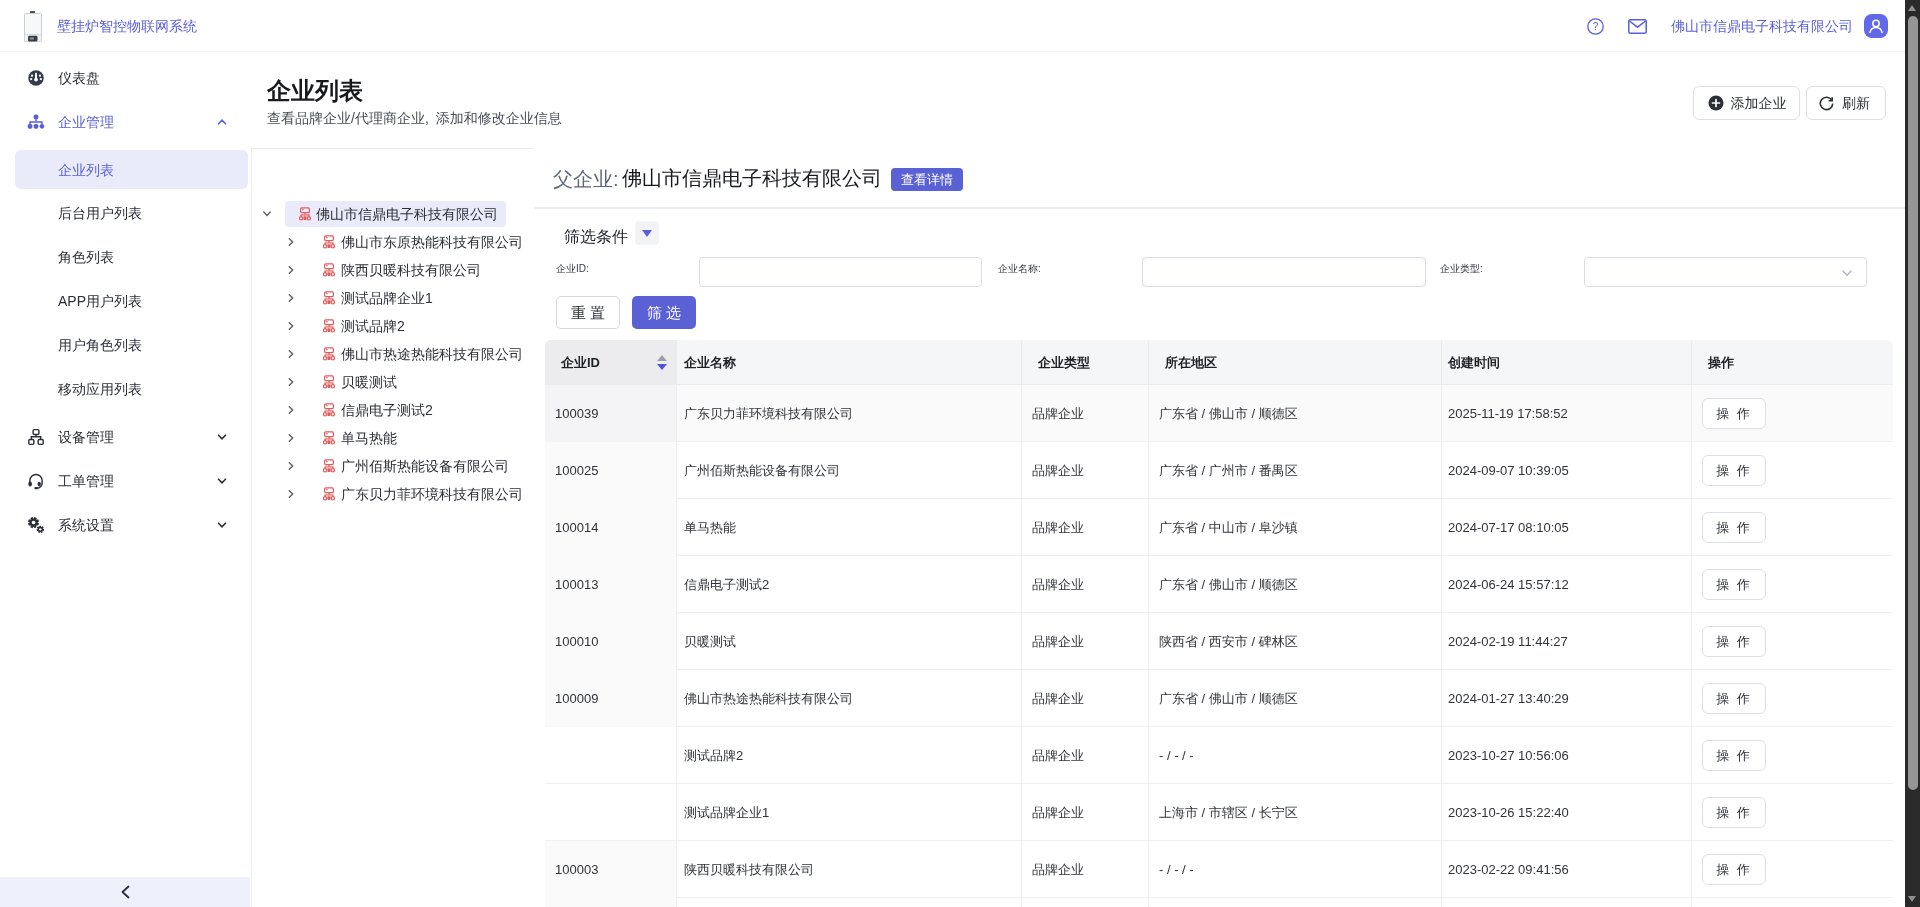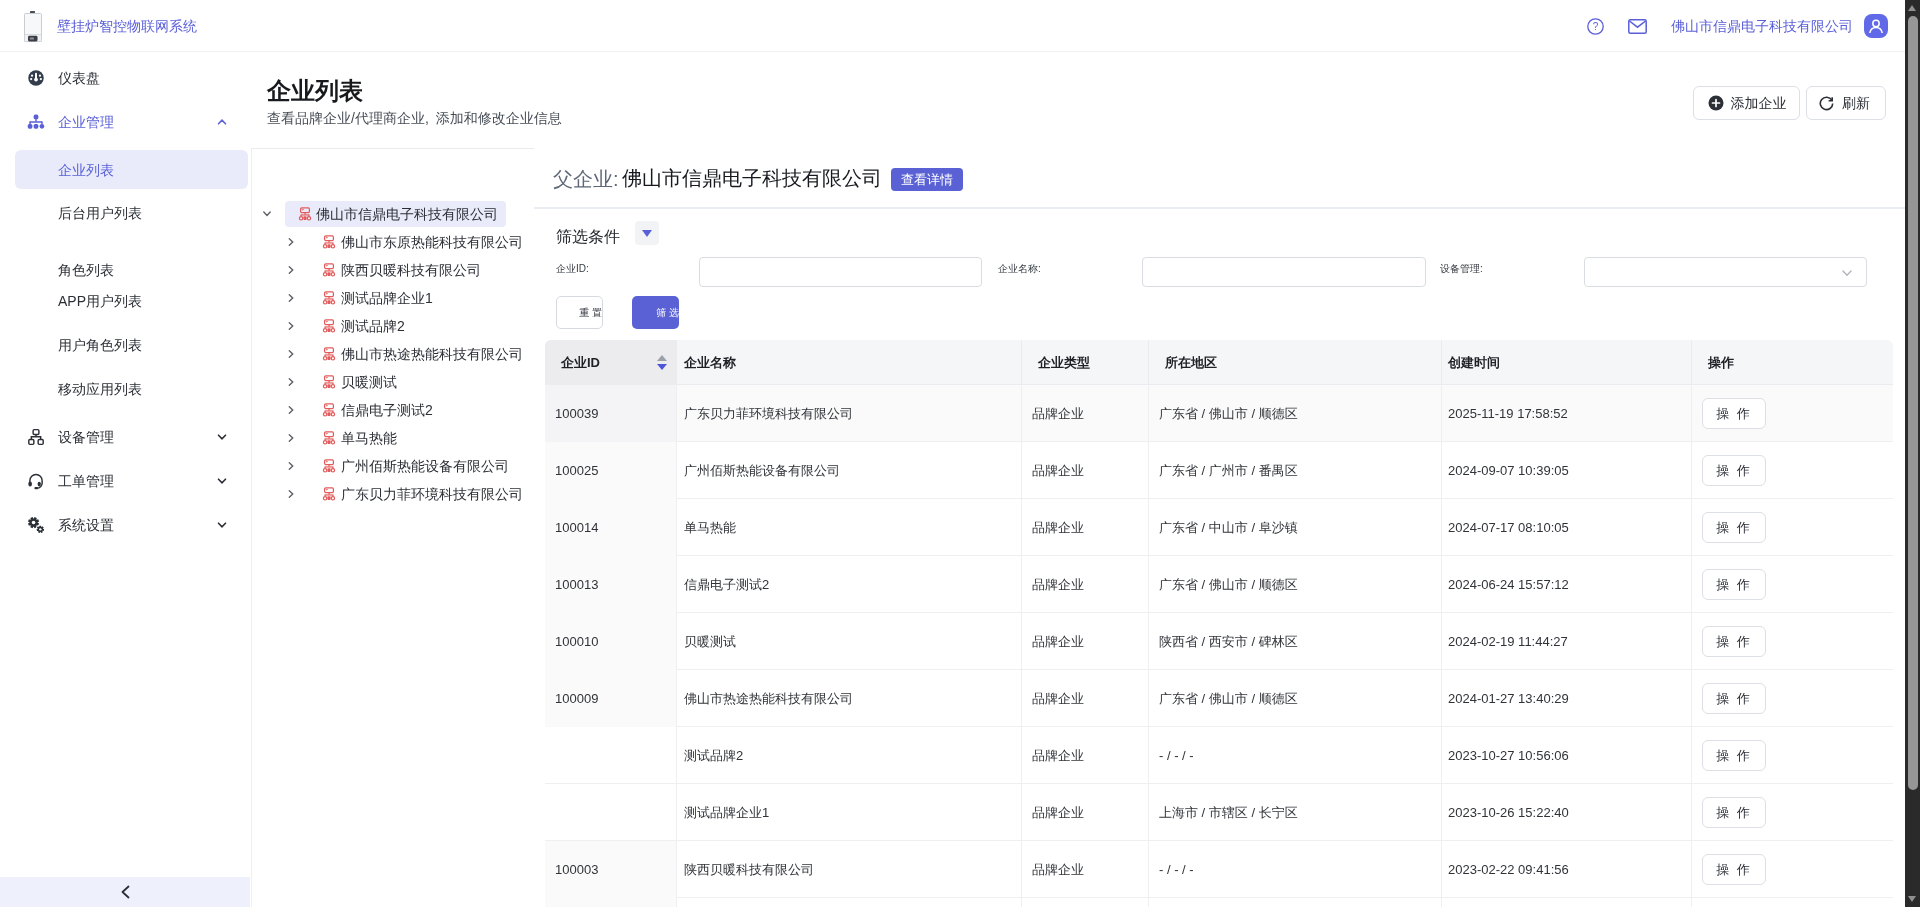--- a/index.html
+++ b/index.html
@@ -35,26 +35,26 @@
 .trow{position:absolute;left:0;width:600px;height:28px;line-height:28px;font-size:14px;color:#2c2f36;white-space:nowrap}
 .trow .arr{position:absolute;top:8px;width:12px;height:12px}
 .trow .oico{position:absolute;top:7px;width:14px;height:14px}
 #treeSel{position:absolute;left:285px;top:201px;width:221px;height:26px;border-radius:4px;background:#e9ebfa}
 
 #main{position:absolute;left:534px;top:148px;width:1371px;height:759px;background:#fff}
 #parentRow{position:absolute;left:0;top:0;width:1371px;height:61px;border-bottom:2px solid #e9edf2}
 #parentLbl{position:absolute;left:19px;top:18px;font-size:20px;color:#5f6878}
 #parentName{position:absolute;left:88px;top:17px;font-size:20px;font-weight:500;color:#17191e}
 #viewBtn{position:absolute;left:357px;top:20px;width:72px;height:23px;background:#5a61d4;border-radius:4px;color:#fff;font-size:13px;line-height:23px;text-align:center}
-#filterLbl{position:absolute;left:22px;top:79px;font-size:16px;color:#25282e}
+#filterLbl{position:absolute;left:30px;top:79px;font-size:16px;color:#25282e}
 #filterTog{position:absolute;left:101px;top:73px;width:24px;height:24px;background:#f2f3f5;border-radius:4px}
 #filterTog b{position:absolute;left:7px;top:9px;width:0;height:0;border:5px solid transparent;border-top:7px solid #5a61d8;border-bottom:none}
 .flabel{position:absolute;top:114px;font-size:10px;color:#353a42}
 .finput{position:absolute;top:109px;height:30px;background:#fff;border:1px solid #d9dde3;border-radius:4px}
-.btn2{position:absolute;top:148px;width:47px;height:33px;border-radius:5px;font-size:10px;line-height:33px;text-align:right}
+.btn2{position:absolute;top:148px;width:64px;height:33px;border-radius:5px;font-size:15px;line-height:33px;text-align:center}
 #resetBtn{left:22px;background:#fff;border:1px solid #d6dae0;color:#2b2f36;line-height:31px}
 #filterBtn{left:98px;background:#5a61d4;color:#fff}
 
 #tbl{position:absolute;left:11px;top:192px;width:1348px;height:567px;font-size:13px}
 #thead{position:absolute;left:0;top:0;width:1348px;height:45px;background:#f5f6f7;border-radius:6px 6px 0 0;border-bottom:1px solid #e9ebee}
 #thead .hc{position:absolute;top:0;height:45px;line-height:45px;font-weight:bold;color:#1e2126;padding-left:16px}
 #th0{left:0;width:131px;background:#ececee;border-radius:6px 0 0 0}
 .vline{position:absolute;top:0;width:1px;background:#e9ebee}
 .trowb{position:absolute;left:0;width:1348px;height:57px;border-bottom:1px solid #efeff1;background:#fff}
 .trowb .c{position:absolute;top:0;height:57px;line-height:57px;color:#303338;padding-left:10px;white-space:nowrap;overflow:hidden}
@@ -125,21 +125,21 @@
   <svg class="car" viewBox="0 0 10 10">
         <path d="M1.5 6.8 L5 3.2 L8.5 6.8" fill="none" stroke="#5a61d8" stroke-width="1.6" stroke-linecap="round"></path>
       </svg>
 </div>
 <div class="mi purple" style="top:150px">
       <span class="txt">企业列表</span>
     </div>
 <div class="mi" style="top:193px">
       <span class="txt">后台用户列表</span>
     </div>
-<div class="mi" style="top:250px">
+<div class="mi" style="top:237px">
       <span class="txt">角色列表</span>
     </div>
 <div class="mi" style="top:281px">
       <span class="txt">APP用户列表</span>
     </div>
 <div class="mi" style="top:325px">
       <span class="txt">用户角色列表</span>
     </div>
 <div class="mi" style="top:369px">
       <span class="txt">移动应用列表</span>
@@ -403,21 +403,21 @@
   <div id="parentName">佛山市信鼎电子科技有限公司</div>
   <div id="viewBtn">查看详情</div>
   <div id="filterLbl">筛选条件</div>
   <div id="filterTog">
         <b></b>
       </div>
   <div class="flabel" style="left:22px">企业ID:</div>
   <div class="finput" style="left:165px;width:283px"></div>
   <div class="flabel" style="left:464px">企业名称:</div>
   <div class="finput" style="left:608px;width:284px"></div>
-  <div class="flabel" style="left:906px">设备管理:</div>
+  <div class="flabel" style="left:906px">企业类型:</div>
   <div class="finput" style="left:1050px;width:283px">
     <svg class="abs" style="left:256px;top:9px" width="12" height="12" viewBox="0 0 12 12">
           <path d="M2 4 L6 8.2 L10 4" fill="none" stroke="#b0b4bb" stroke-width="1.4" stroke-linecap="round"></path>
         </svg>
   </div>
   <div class="btn2" id="resetBtn">重 置</div>
   <div class="btn2" id="filterBtn">筛 选</div>
   <div id="tbl">
         <div id="thead">
           <div class="hc" id="th0" style="left:0;width:131px">企业ID<span style="position:absolute;left:112px;top:15px;width:0;height:0;border:5px solid transparent;border-bottom:6px solid #9ca0a8;border-top:none"></span><span style="position:absolute;left:112px;top:24px;width:0;height:0;border:5px solid transparent;border-top:6px solid #4d54da;border-bottom:none"></span></div>

